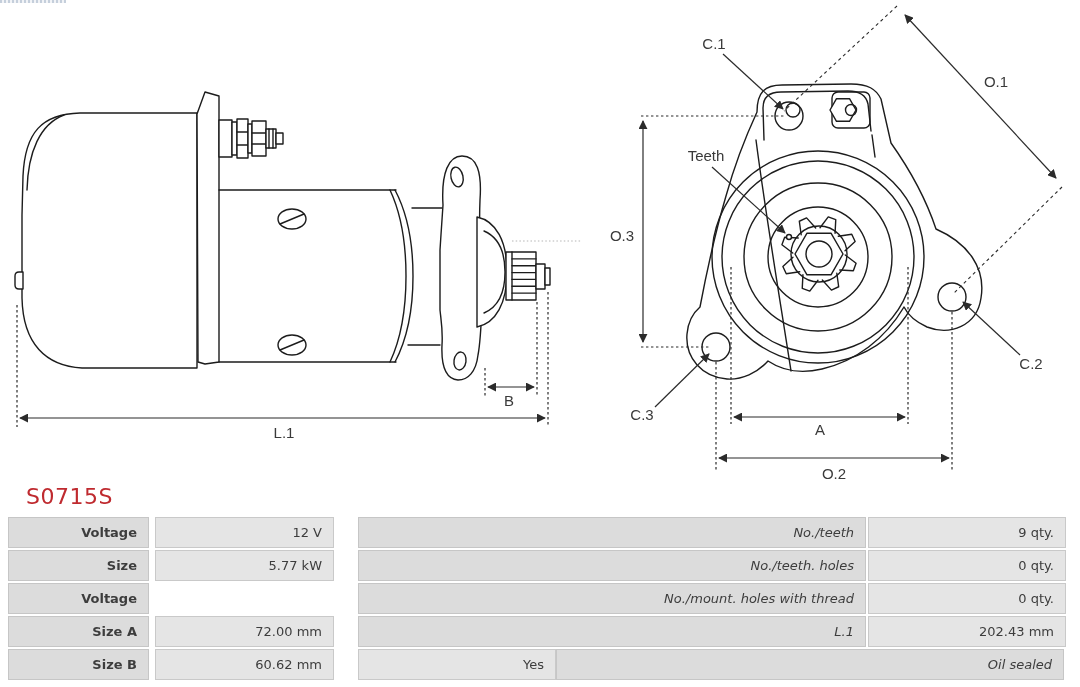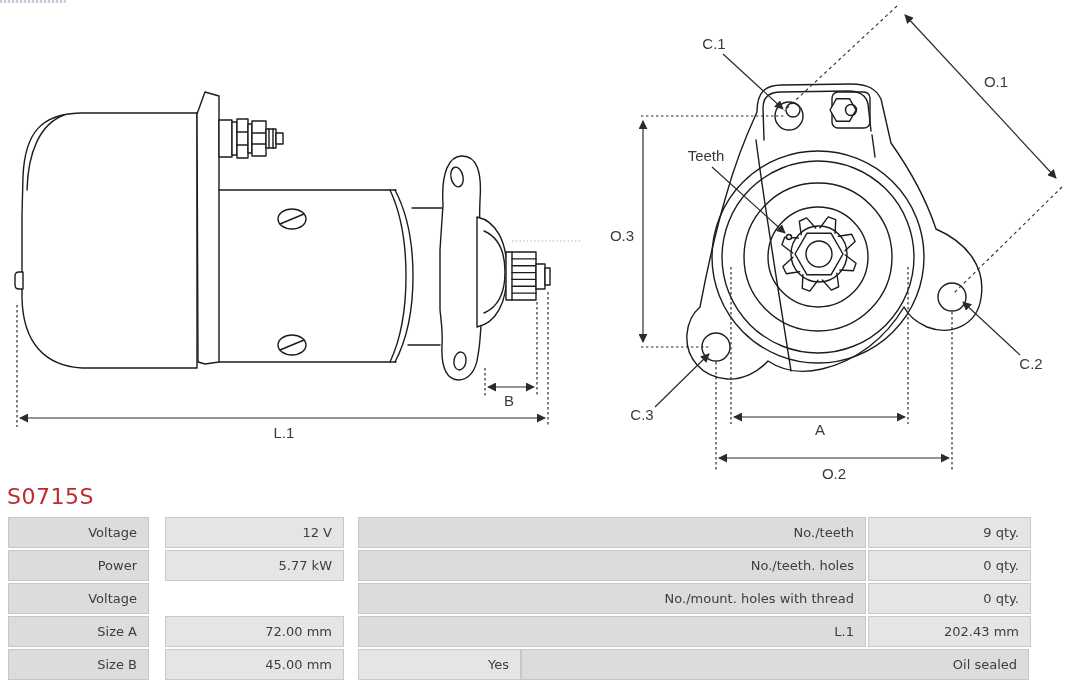--- a/index.html
+++ b/index.html
@@ -8,40 +8,40 @@
 
   .logo-sliver {
     position:absolute; left:0; top:0; width:66px; height:3px;
     background:repeating-linear-gradient(90deg,#b7c3d3 0 2px,#eef1f5 2px 4px);
     opacity:.8;
   }
 
   .drawing-svg { position:absolute; left:0; top:0; }
 
   .part-number {
-    position:absolute; left:7px; top:484px;
+    position:absolute; left:26px; top:484px;
     font-size:22px; letter-spacing:.5px; color:#bf2a2f;
     font-family:"DejaVu Sans", sans-serif;
   }
 
   .spec-tables { position:absolute; top:517px; left:0; width:1080px; }
   .spec-table { position:absolute; top:0; }
   .spec-table.left  { left:8px;   width:344px; }
   .spec-table.right { left:358px; width:712px; }
   .spec-row { display:flex; height:31px; margin-bottom:2px; }
   .cell {
     height:31px; line-height:29px; font-size:13px; color:#3d3d3d;
     text-align:right; padding-right:11px; border:1px solid #c9c9c9; background:#e5e5e5;
     white-space:nowrap; overflow:hidden;
   }
   .cell.label { background:#dcdcdc; border-color:#c6c6c6; }
-  .spec-table.left  .cell.label { width:141px; margin-right:16px; }
+  .spec-table.left  .cell.label { width:141px; margin-right:6px;font-weight:bold; }
   .spec-table.left  .cell.value { width:179px; }
-  .spec-table.right .cell.label { width:508px; margin-right:2px; }
-  .spec-table.right .cell.value { width:163px; }
+  .spec-table.right .cell.label { width:508px; margin-right:2px;font-style:italic; }
+  .spec-table.right .cell.value { width:198px; }
 
   
   .ln   { fill:none; stroke:#1c1c1c; stroke-width:1.4; stroke-linejoin:round; stroke-linecap:round; }
   .lnw  { fill:#ffffff; stroke:#1c1c1c; stroke-width:1.4; stroke-linejoin:round; }
   .dim  { fill:none; stroke:#2b2b2b; stroke-width:1.2; }
   .dot  { fill:none; stroke:#2b2b2b; stroke-width:1.2; stroke-dasharray:2.4 2.6; }
   .dash { fill:none; stroke:#2b2b2b; stroke-width:1.1; stroke-dasharray:3.2 3.2; }
   .faint{ fill:none; stroke:#b5b5b5; stroke-width:1; stroke-dasharray:1.5 2.2; }
   .dimtext { font-family:"Liberation Sans", sans-serif; font-size:15px; fill:#3a3a3a; }
 </style>
@@ -197,33 +197,33 @@
   <div class="part-number">S0715S</div>
 
   <div class="spec-tables">
 
     <div class="spec-table left">
       <div class="spec-row">
         <div class="cell label">Voltage</div>
         <div class="cell value">12 V</div>
       </div>
       <div class="spec-row">
-        <div class="cell label">Power</div>
+        <div class="cell label">Size</div>
         <div class="cell value">5.77 kW</div>
       </div>
       <div class="spec-row">
         <div class="cell label">Voltage</div>
       </div>
       <div class="spec-row">
         <div class="cell label">Size A</div>
         <div class="cell value">72.00 mm</div>
       </div>
       <div class="spec-row">
         <div class="cell label">Size B</div>
-        <div class="cell value">45.00 mm</div>
+        <div class="cell value">60.62 mm</div>
       </div>
     </div>
 
     <div class="spec-table right">
       <div class="spec-row">
         <div class="cell label">No./teeth</div>
         <div class="cell value">9 qty.</div>
       </div>
       <div class="spec-row">
         <div class="cell label">No./teeth. holes</div>

